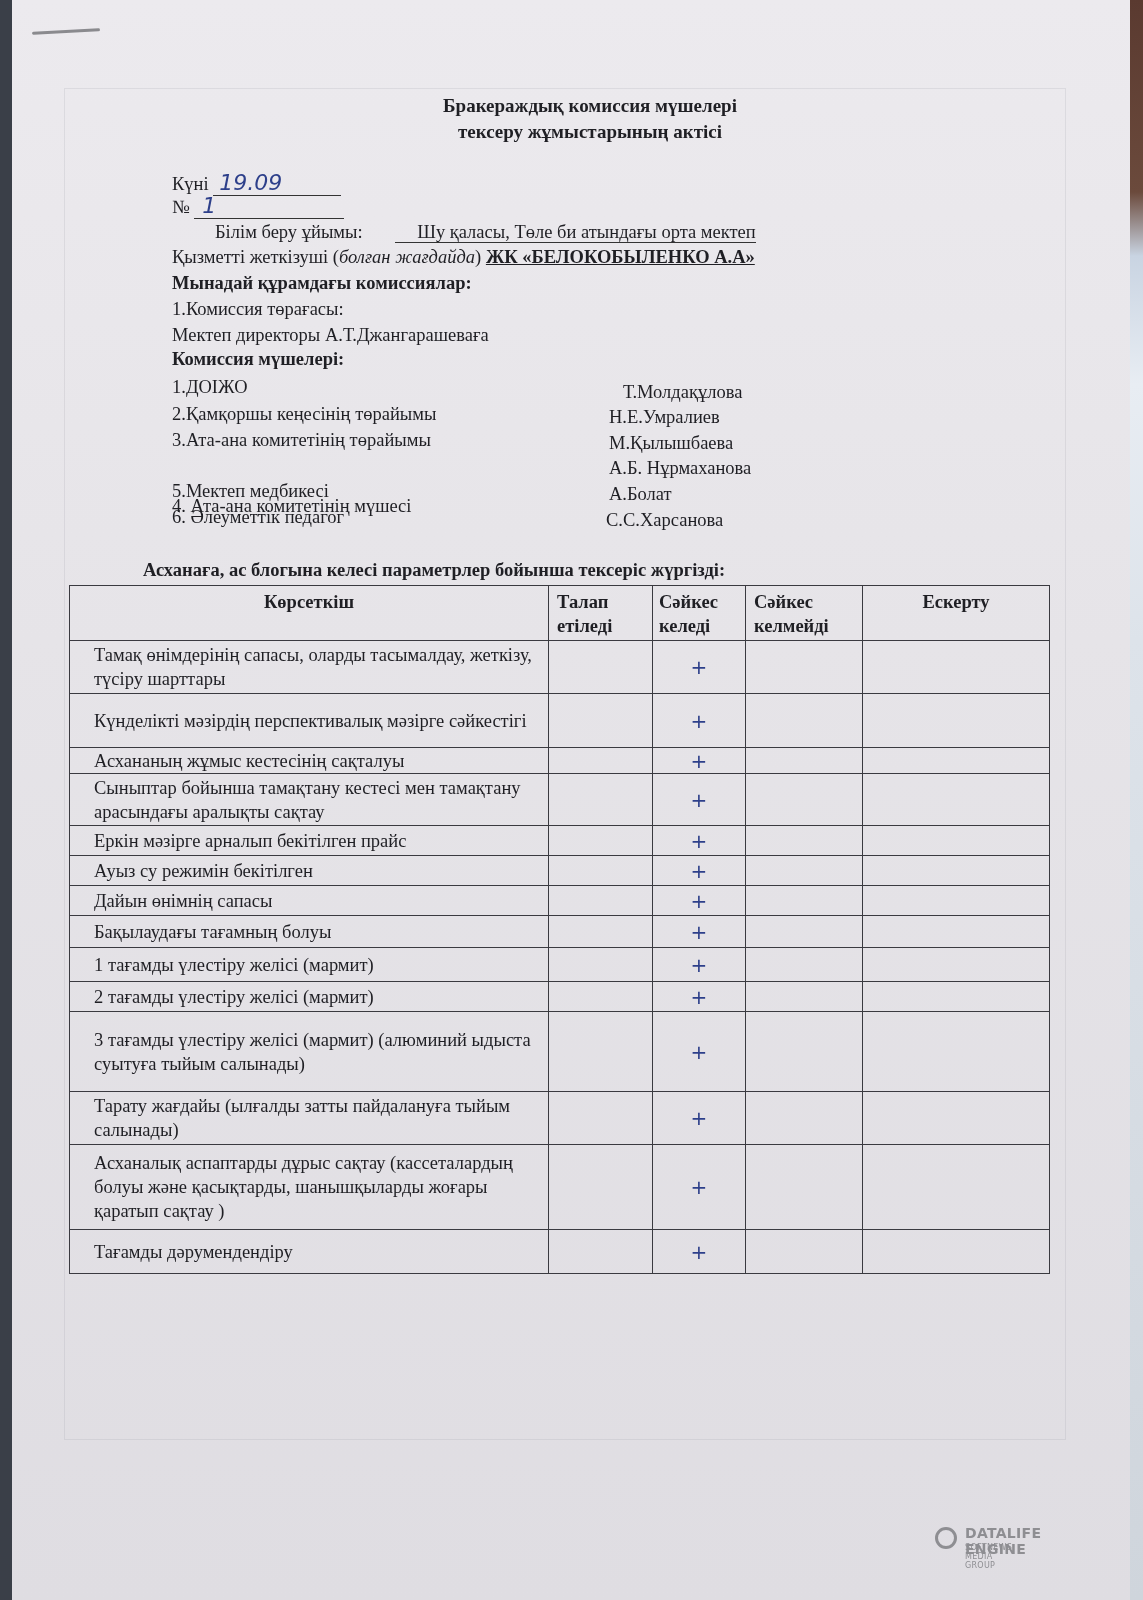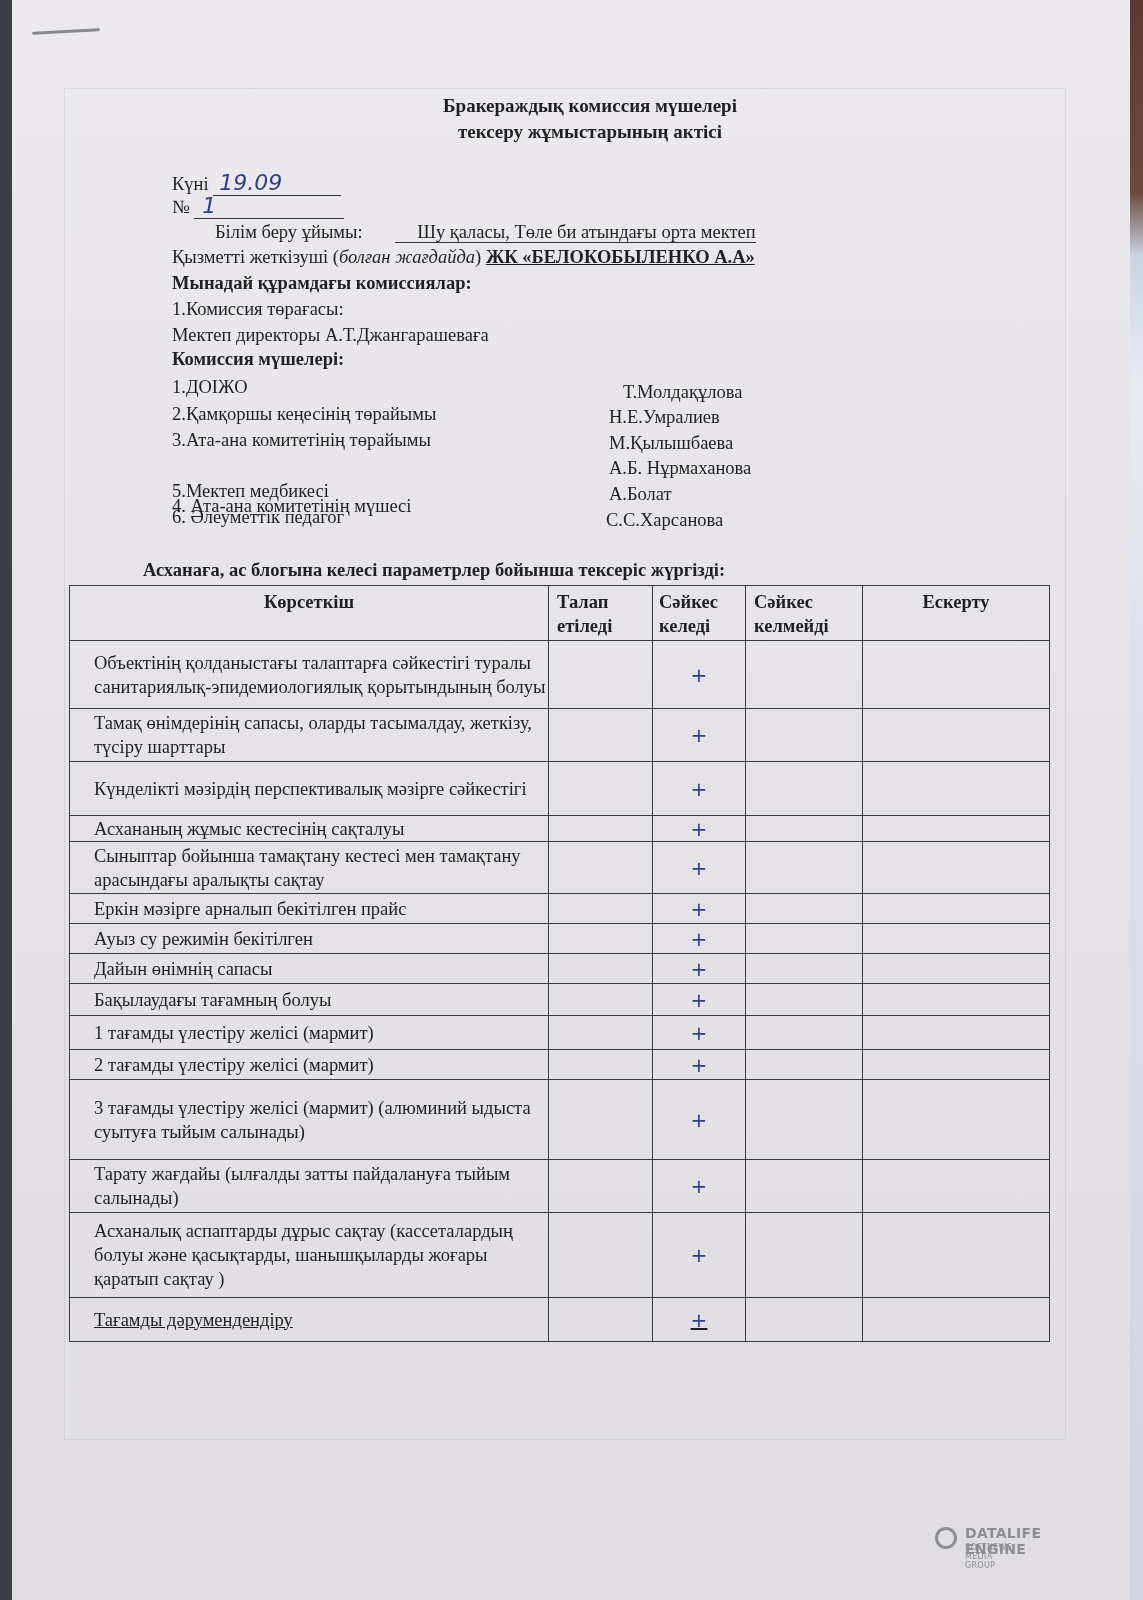--- a/index.html
+++ b/index.html
@@ -100,27 +100,20 @@
   <thead>
     <tr style="height:52px;">
       <th class="center">Көрсеткіш</th>
       <th style="padding-left:8px;">Талап етіледі</th>
       <th style="padding-left:6px;">Сәйкес келеді</th>
       <th style="padding-left:8px;">Сәйкес келмейді</th>
       <th class="center">Ескерту</th>
     </tr>
   </thead>
   <tbody>
-    <tr style="height:68px;">
-      <td>Объектінің қолданыстағы талаптарға сәйкестігі туралы санитариялық-эпидемиологиялық қорытындының болуы</td>
-      <td class="empty"></td>
-      <td class="mark">+</td>
-      <td class="empty"></td>
-      <td class="empty"></td>
-    </tr>
     <tr style="height:53px;">
       <td>Тамақ өнімдерінің сапасы, оларды тасымалдау, жеткізу, түсіру шарттары</td>
       <td class="empty"></td>
       <td class="mark">+</td>
       <td class="empty"></td>
       <td class="empty"></td>
     </tr>
     <tr style="height:54px;">
       <td>Күнделікті мәзірдің перспективалық мәзірге сәйкестігі</td>
       <td class="empty"></td>
@@ -198,21 +191,21 @@
       <td class="empty"></td>
       <td class="empty"></td>
     </tr>
     <tr style="height:85px;">
       <td>Асханалық аспаптарды дұрыс сақтау (кассеталардың болуы және қасықтарды, шанышқыларды жоғары қаратып сақтау )</td>
       <td class="empty"></td>
       <td class="mark">+</td>
       <td class="empty"></td>
       <td class="empty"></td>
     </tr>
-    <tr style="height:44px;text-decoration:underline;">
+    <tr style="height:44px;">
       <td>Тағамды дәрумендендіру</td>
       <td class="empty"></td>
       <td class="mark">+</td>
       <td class="empty"></td>
       <td class="empty"></td>
     </tr>
   </tbody>
 </table>
 
 <div class="watermark">

